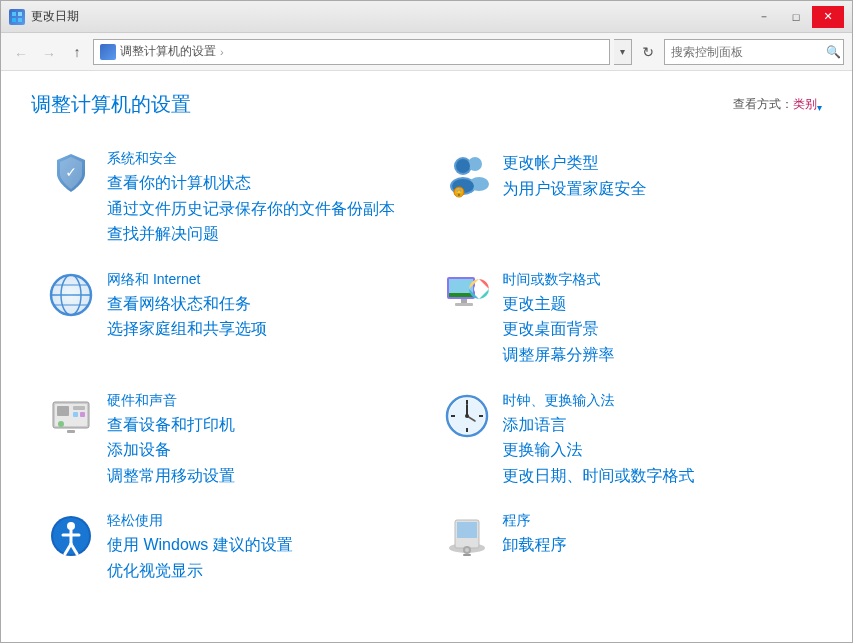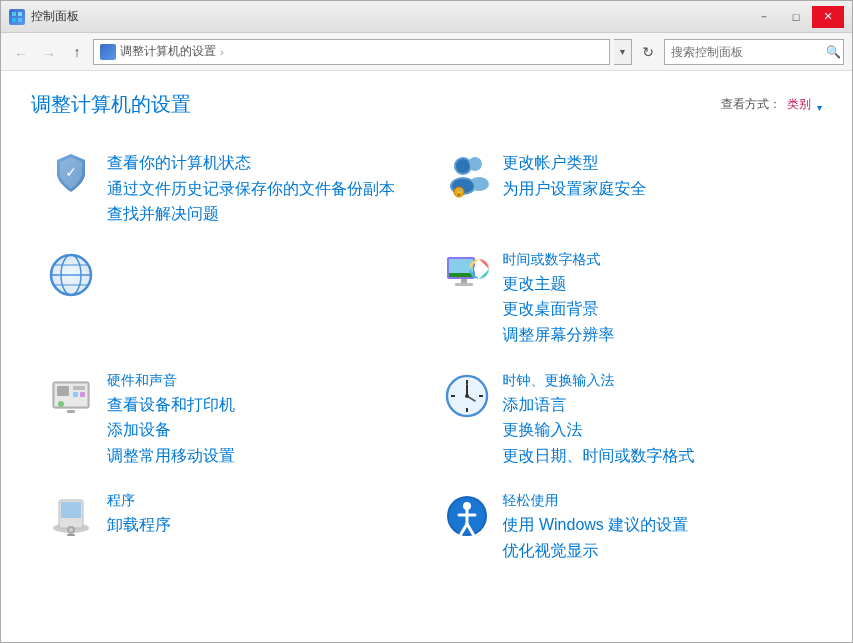--- a/index.html
+++ b/index.html
@@ -200,21 +200,20 @@
 
     .page-title {
       font-size: 20px;
       color: #0078d7;
       font-weight: normal;
     }
 
     .view-controls {
       display: flex;
       align-items: flex-end;
-      gap: 6px;
       font-size: 12px;
       color: #333;
     }
 
     .view-label { color: #555; }
     .view-value { color: #be185d; cursor: pointer; }
     .view-dropdown-icon { color: #0078d7; font-size: 10px; }
 
     
     .cp-grid {
@@ -267,21 +266,21 @@
   <div class="title-bar">
     <div class="title-bar-left">
       <div class="title-bar-icon">
         <svg width="12" height="12" viewBox="0 0 12 12">
           <rect x="1" y="1" width="4" height="4" fill="#4fc3f7"></rect>
           <rect x="7" y="1" width="4" height="4" fill="#81d4fa"></rect>
           <rect x="1" y="7" width="4" height="4" fill="#29b6f6"></rect>
           <rect x="7" y="7" width="4" height="4" fill="#4fc3f7"></rect>
         </svg>
       </div>
-      <span class="title-bar-title">控制面板</span>
+      <span class="title-bar-title">更改日期</span>
     </div>
     <div class="title-bar-controls">
       <button class="title-btn">－</button>
       <button class="title-btn">□</button>
       <button class="title-btn close">✕</button>
     </div>
   </div>
 
   <div class="address-bar">
     <button class="nav-btn disabled">←</button>
@@ -322,20 +321,21 @@
                 <stop offset="0%" style="stop-color:#5b9bd5"></stop>
                 <stop offset="100%" style="stop-color:#2e6fb5"></stop>
               </linearGradient>
             </defs>
             <path d="M24 4 L38 10 L38 24 C38 33 24 42 24 42 C24 42 10 33 10 24 L10 10 Z" fill="url(#shieldGrad)" opacity="0.85"></path>
             <path d="M24 7 L35 12 L35 24 C35 31 24 39 24 39 C24 39 13 31 13 24 L13 12 Z" fill="white" opacity="0.2"></path>
             <text x="24" y="27" text-anchor="middle" font-size="14" fill="white">✓</text>
           </svg>
         </div>
         <div class="cp-text">
+          <span class="cp-title">系统和安全</span>
           <span class="cp-link">查看你的计算机状态</span>
           <span class="cp-link">通过文件历史记录保存你的文件备份副本</span>
           <span class="cp-link">查找并解决问题</span>
         </div>
       </div>
 
       <div class="cp-item">
         <div class="cp-icon-wrapper">
           <svg width="48" height="48" viewBox="0 0 48 48">
             <circle cx="20" cy="16" r="9" fill="#5b9bd5"></circle>
@@ -364,20 +364,25 @@
             <line x1="6" y1="34" x2="42" y2="34" stroke="#4a90d9" stroke-width="1"></line>
             <circle cx="24" cy="24" r="20" fill="url(#netgrad)" opacity="0.15"></circle>
             <defs>
               <radialGradient id="netgrad">
                 <stop offset="0%" style="stop-color:#87ceeb"></stop>
                 <stop offset="100%" style="stop-color:#1565c0"></stop>
               </radialGradient>
             </defs>
           </svg>
         </div>
+        <div class="cp-text">
+          <span class="cp-title">网络和 Internet</span>
+          <span class="cp-link">查看网络状态和任务</span>
+          <span class="cp-link">选择家庭组和共享选项</span>
+        </div>
       </div>
 
       <div class="cp-item">
         <div class="cp-icon-wrapper">
           <svg width="48" height="48" viewBox="0 0 48 48">
             <rect x="4" y="6" width="28" height="22" rx="2" fill="#7b68ee" opacity="0.9"></rect>
             <rect x="6" y="8" width="24" height="18" fill="#87ceeb"></rect>
             <rect x="6" y="22" width="24" height="4" fill="#228B22"></rect>
             <rect x="18" y="28" width="6" height="4" fill="#aaa"></rect>
             <rect x="12" y="32" width="18" height="3" rx="1" fill="#bbb"></rect>
@@ -436,48 +441,48 @@
           <span class="cp-title">时钟、更换输入法</span>
           <span class="cp-link">添加语言</span>
           <span class="cp-link">更换输入法</span>
           <span class="cp-link">更改日期、时间或数字格式</span>
         </div>
       </div>
 
       <div class="cp-item">
         <div class="cp-icon-wrapper">
           <svg width="48" height="48" viewBox="0 0 48 48">
-            <ellipse cx="24" cy="36" rx="18" ry="5" fill="#ccc"></ellipse>
-            <rect x="12" y="8" width="24" height="28" rx="2" fill="#e0e0e0" stroke="#bbb" stroke-width="1"></rect>
-            <rect x="14" y="10" width="20" height="16" fill="#a0c8e8"></rect>
-            <circle cx="24" cy="38" r="4" fill="#aaa"></circle>
-            <circle cx="24" cy="38" r="2" fill="#ccc"></circle>
-            <rect x="20" y="42" width="8" height="2" rx="1" fill="#999"></rect>
-          </svg>
-        </div>
-        <div class="cp-text">
-          <span class="cp-title">程序</span>
-          <span class="cp-link">卸载程序</span>
-        </div>
-      </div>
-
-      <div class="cp-item">
-        <div class="cp-icon-wrapper">
-          <svg width="48" height="48" viewBox="0 0 48 48">
             <circle cx="24" cy="24" r="20" fill="#1565c0"></circle>
             <circle cx="24" cy="24" r="18" fill="#1976d2"></circle>
             <circle cx="24" cy="14" r="4" fill="white"></circle>
             <line x1="24" y1="18" x2="24" y2="32" stroke="white" stroke-width="3" stroke-linecap="round"></line>
             <line x1="16" y1="23" x2="32" y2="23" stroke="white" stroke-width="3" stroke-linecap="round"></line>
             <line x1="24" y1="32" x2="18" y2="42" stroke="white" stroke-width="3" stroke-linecap="round"></line>
             <line x1="24" y1="32" x2="30" y2="42" stroke="white" stroke-width="3" stroke-linecap="round"></line>
           </svg>
         </div>
         <div class="cp-text">
           <span class="cp-title">轻松使用</span>
           <span class="cp-link">使用 Windows 建议的设置</span>
           <span class="cp-link">优化视觉显示</span>
         </div>
       </div>
 
+      <div class="cp-item">
+        <div class="cp-icon-wrapper">
+          <svg width="48" height="48" viewBox="0 0 48 48">
+            <ellipse cx="24" cy="36" rx="18" ry="5" fill="#ccc"></ellipse>
+            <rect x="12" y="8" width="24" height="28" rx="2" fill="#e0e0e0" stroke="#bbb" stroke-width="1"></rect>
+            <rect x="14" y="10" width="20" height="16" fill="#a0c8e8"></rect>
+            <circle cx="24" cy="38" r="4" fill="#aaa"></circle>
+            <circle cx="24" cy="38" r="2" fill="#ccc"></circle>
+            <rect x="20" y="42" width="8" height="2" rx="1" fill="#999"></rect>
+          </svg>
+        </div>
+        <div class="cp-text">
+          <span class="cp-title">程序</span>
+          <span class="cp-link">卸载程序</span>
+        </div>
+      </div>
+
     </div>
   </div>
 </div>
 
 </body></html>

